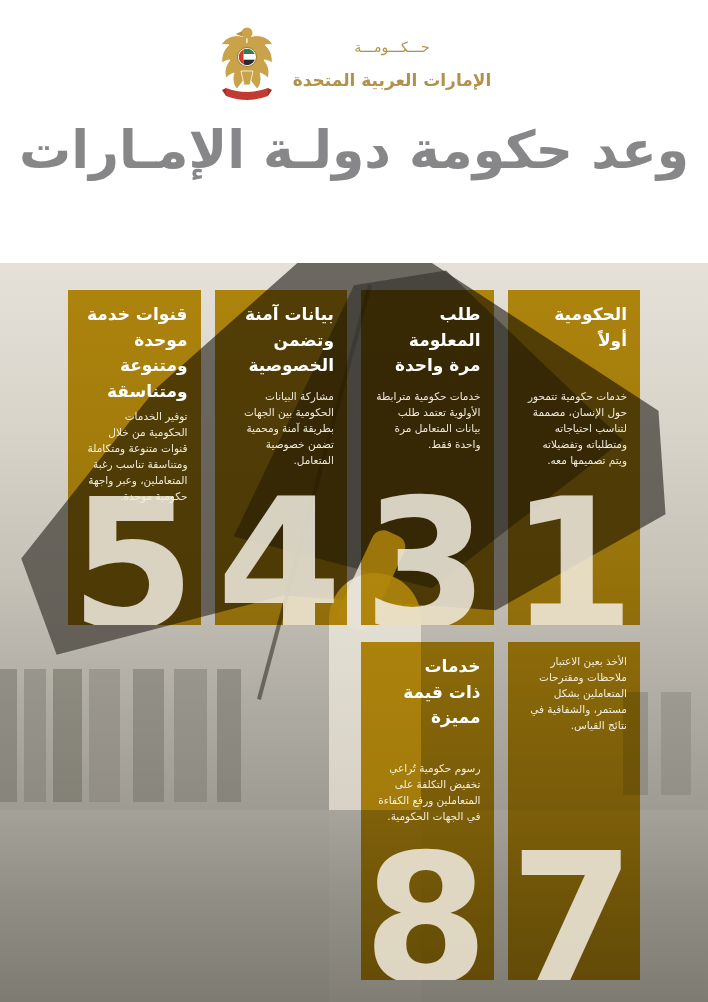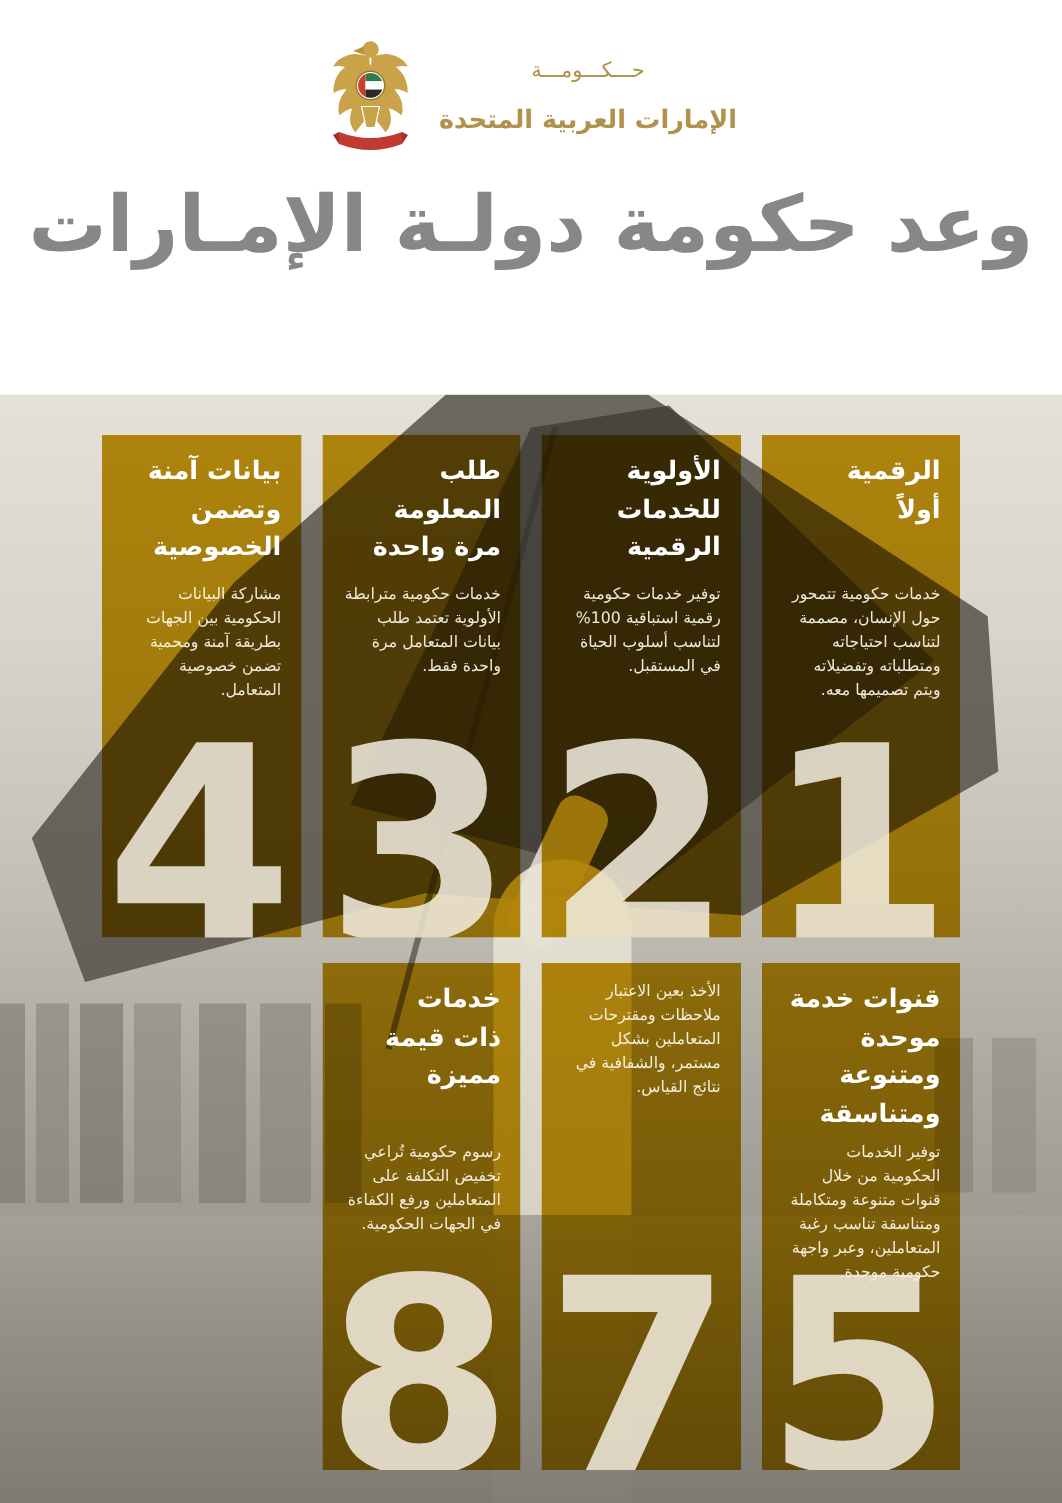--- a/index.html
+++ b/index.html
@@ -147,37 +147,27 @@
 
 <div class="poster-title">
   <div>وعد حكومة دولـة الإمـارات</div>
 </div>
 
 <div class="cards">
 
   <div class="card r1">
     <div class="card-bg"></div>
     <div class="card-content">
-      <div class="card-title">الرقمية
+      <div class="card-title">الحكومية
 أولاً</div>
       <div class="card-body">خدمات حكومية تتمحور حول الإنسان، مصممة لتناسب احتياجاته ومتطلباته وتفضيلاته ويتم تصميمها معه.</div>
     </div>
     <div class="card-number">1</div>
   </div>
 
-  <div class="card r1">
-    <div class="card-bg"></div>
-    <div class="card-content">
-      <div class="card-title">الأولوية
-للخدمات
-الرقمية</div>
-      <div class="card-body">توفير خدمات حكومية رقمية استباقية 100% لتناسب أسلوب الحياة في المستقبل.</div>
-    </div>
-    <div class="card-number">2</div>
-  </div>
 
   <div class="card r1">
     <div class="card-bg"></div>
     <div class="card-content">
       <div class="card-title">طلب
 المعلومة
 مرة واحدة</div>
       <div class="card-body">خدمات حكومية مترابطة الأولوية تعتمد طلب بيانات المتعامل مرة واحدة فقط.</div>
     </div>
     <div class="card-number">3</div>

